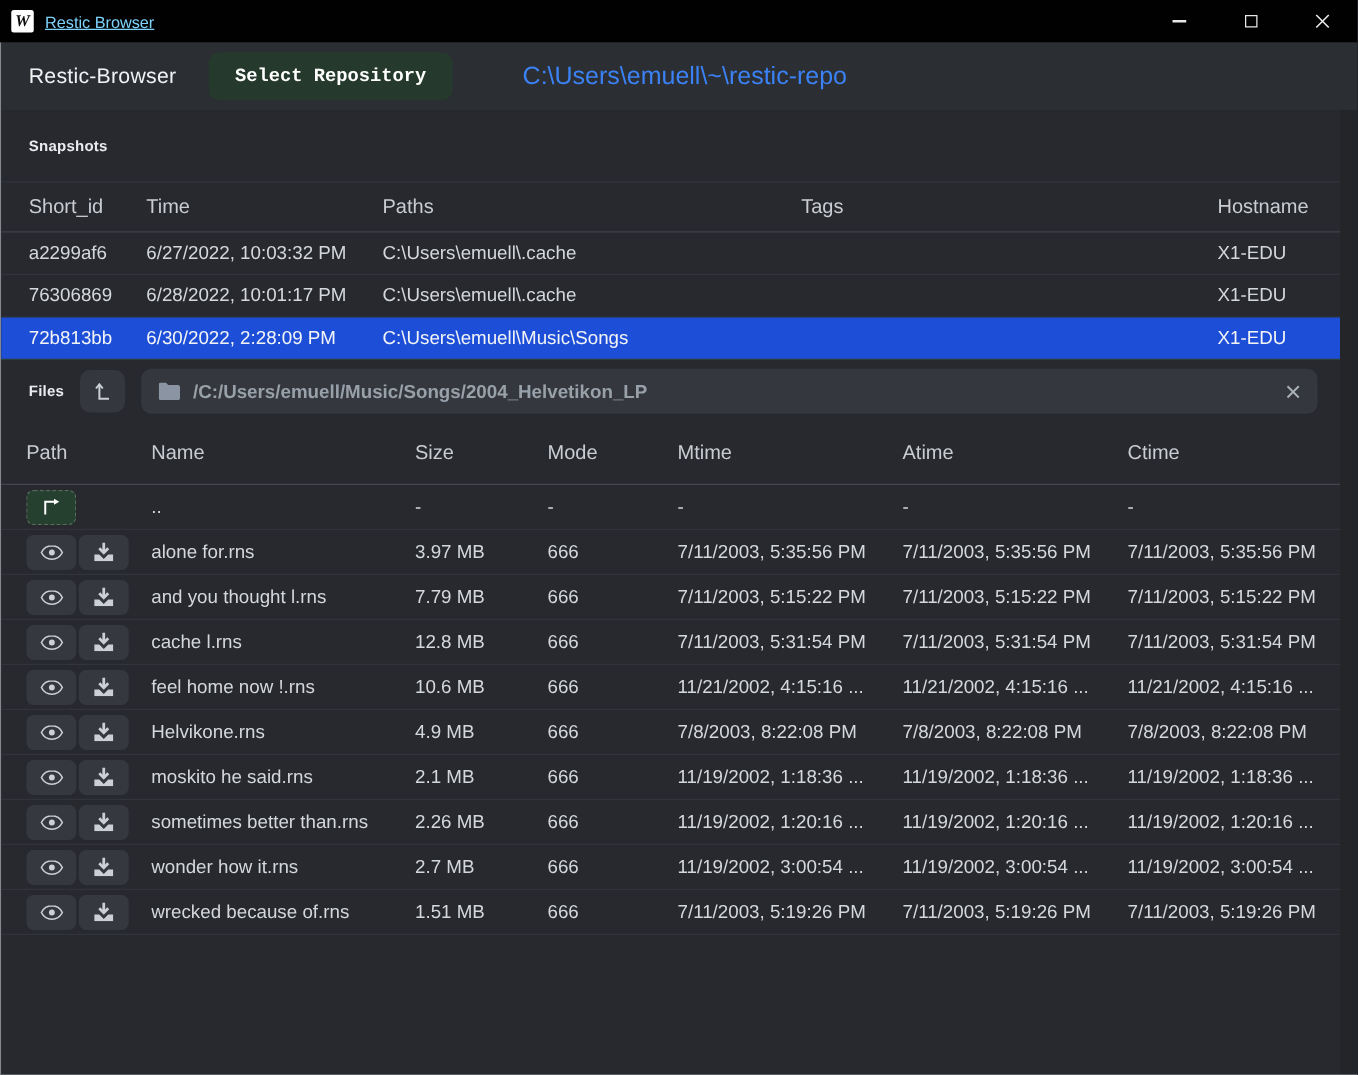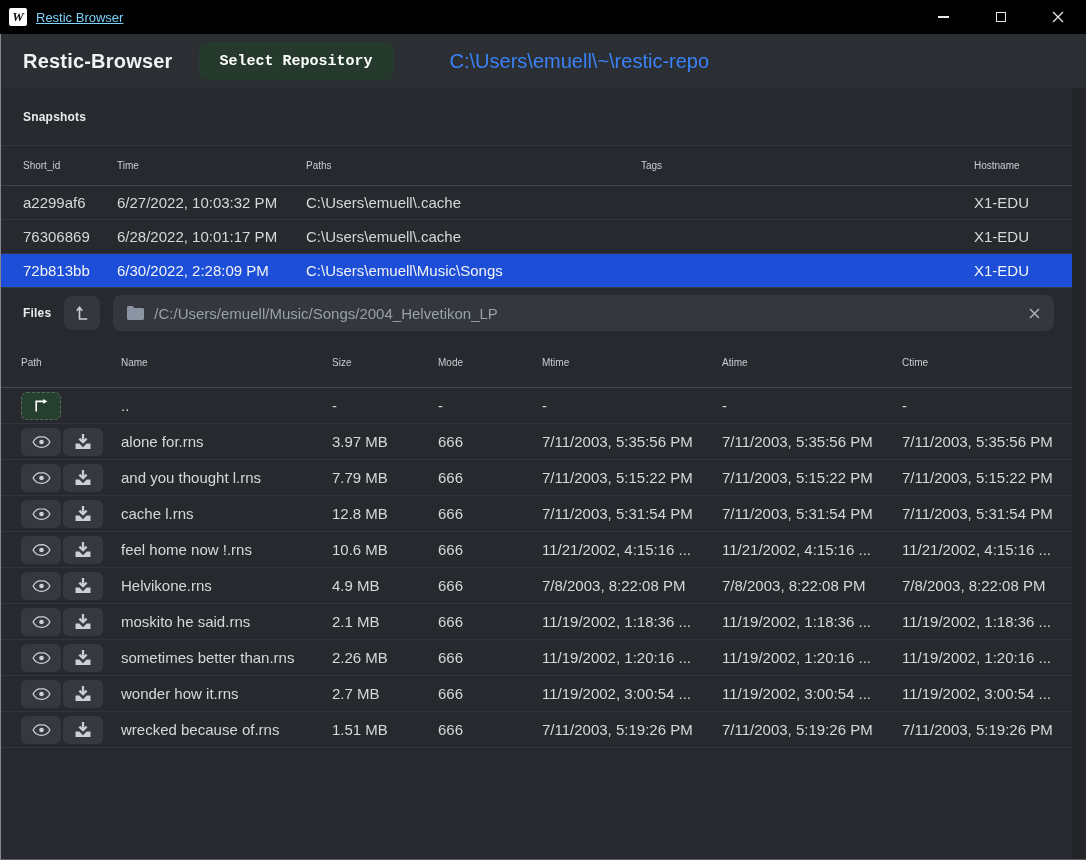--- a/index.html
+++ b/index.html
@@ -18,48 +18,48 @@
   .titlebar-controls { display:flex; height:34px; }
   .tb-btn { width:57px; height:34px; display:flex; align-items:center; justify-content:center; cursor:default; }
   .min-glyph { width:11px; height:1.4px; background:#e8e8e8; }
   .max-glyph { width:10px; height:10px; border:1.2px solid #e8e8e8; }
 
   
   .frame { flex:1; display:flex; flex-direction:column; border-left:1px solid #84888d; border-bottom:1px solid #5a5e63; min-height:0; }
 
   
   .app-header { height:54px; background:#2b2e33; display:flex; align-items:center; padding:0 22px; flex:0 0 auto; }
-  .app-title { font-size:20px; font-weight:bold; color:#f0f2f4; letter-spacing:.2px; }
+  .app-title { font-size:17px; font-weight:normal; color:#f0f2f4; letter-spacing:.2px; }
   .select-repo-btn { margin-left:26px; height:38px; padding:0 21px; background:#253a2c; border:none; border-radius:8px;
                      color:#fff; font-family:Liberation Mono, monospace; font-size:15px; font-weight:bold; cursor:pointer; }
   .repo-path { margin-left:56px; font-size:20px; color:#3b82f6; }
 
   
   .content { flex:1; position:relative; background:#27292e; padding-right:14px; min-height:0; }
   .gutter { position:absolute; top:0; right:0; bottom:0; width:14px; background:#232529; }
 
   .section-title-band { height:58px; display:flex; align-items:center; padding:0 22px; border-bottom:1px solid #32363c; }
   .section-heading { font-size:12px; font-weight:bold; color:#e9ebee; letter-spacing:.2px; }
 
   .snap-grid  { display:grid; grid-template-columns:94px 189px 335px 333px 1fr; align-items:center; padding:0 22px; }
   .files-grid { display:grid; grid-template-columns:100px 211px 106px 104px 180px 180px 1fr; align-items:center; padding:0 20px; }
 
   .table-header { height:40px; border-bottom:1px solid #3f434a; }
-  .table-header .hcell { font-size:10px; color:#c9cdd2; }
+  .table-header .hcell { font-size:16px; color:#c9cdd2; }
 
   .snap-row { height:34px; font-size:15px; color:#d5d8db; border-bottom:1px solid #31343a; cursor:default; }
   .snap-row.selected { background:#1d4ed8; border-bottom-color:#2e4237; color:#f2f4f5; }
 
   
   .files-bar { height:50px; display:flex; align-items:center; padding:0 18px 0 22px; gap:13px; }
   .level-btn { width:36px; height:34px; background:#34383e; border:none; border-radius:8px;
                display:flex; align-items:center; justify-content:center; cursor:pointer; flex:0 0 auto; }
   .path-bar { flex:1; height:36px; background:#34383e; border-radius:8px; display:flex; align-items:center;
               padding:0 14px; gap:10px; }
-  .path-text { flex:1; font-size:15px; color:#98a0aa; white-space:nowrap; overflow:hidden; }
+  .path-text { flex:1; font-size:15px; color:#98a0aa; white-space:nowrap; overflow:hidden;font-weight:bold; }
   .clear-x { display:flex; align-items:center; cursor:pointer; }
 
   .files-header { height:50px; border-bottom:1px solid #43474d; }
 
   .file-row { height:36px; font-size:15px; color:#d5d8db; border-bottom:1px solid #31343a; }
   .file-row .cell { white-space:nowrap; overflow:hidden; }
   .actions { display:flex; gap:2px; }
   .icon-btn { width:40px; height:28px; background:#35393f; border:none; border-radius:6px;
               display:flex; align-items:center; justify-content:center; cursor:pointer; }
   .parent-btn { background:#26402f; border:1px dashed #5b6a5f; }

